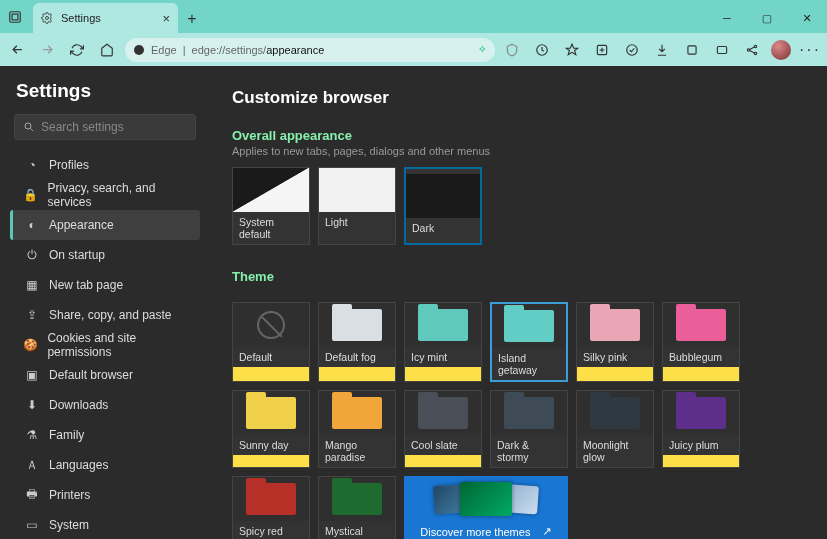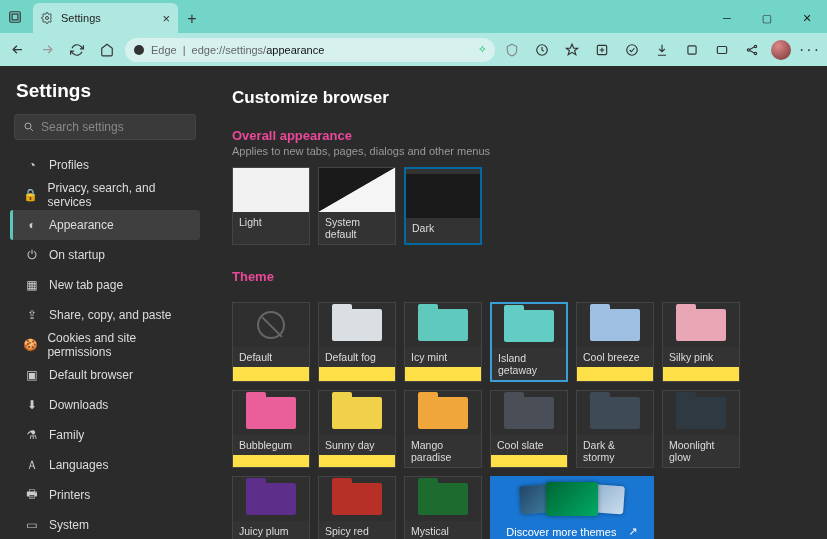--- a/index.html
+++ b/index.html
@@ -26,21 +26,21 @@
   .sidebar { width:210px; padding:14px 10px; overflow-y:auto; }
   .sidebar h1 { color:#fff; font-size:19px; font-weight:600; margin-bottom:12px; padding-left:6px; }
   .search-box { background:#3a3a3a; border:1px solid #444; border-radius:3px; height:26px; display:flex; align-items:center; padding:0 8px; margin:0 4px 10px 4px; color:#888; }
   .search-box .mag { margin-right:6px; }
   .nav-list { list-style:none; }
   .nav-list li { display:flex; align-items:center; height:30px; padding:0 10px; color:#ddd; font-size:12px; border-radius:3px; cursor:pointer; border-left:3px solid transparent; }
   .nav-list li.active { background:#3f3f3f; border-left:3px solid #5bc7ba; }
   .nav-list li .ic { width:18px; margin-right:8px; display:flex; align-items:center; justify-content:center; color:#ccc; }
   .main { flex:1; padding:22px 22px; overflow-y:auto; }
   .main h2 { color:#fff; font-size:17px; font-weight:600; margin-bottom:20px; }
-  .section-title { color:#ec4899; font-size:13px; font-weight:600; margin-bottom:2px; }
+  .section-title { color:#86efac; font-size:13px; font-weight:600; margin-bottom:2px; }
   .section-sub { color:#999; font-size:11px; margin-bottom:10px; }
   .appearance-row { display:flex; gap:8px; margin-bottom:24px; }
   .appearance-card { width:78px; background:#333; border:1px solid #444; display:flex; flex-direction:column; cursor:pointer; }
   .appearance-card.selected { border:2px solid #0369a1;justify-content:center; }
   .appearance-card .swatch { height:44px; }
   .swatch.sysdef { background: linear-gradient(to bottom right, #1a1a1a 0 49%, #f5f5f5 50% 100%); }
   .swatch.light { background:#f2f2f2; }
   .swatch.dark { background:#1a1a1a; }
   .appearance-card .lbl, .theme-card .lbl { padding:4px 6px; font-size:10.5px; color:#ddd; background:#333; }
   .theme-grid { display:grid; grid-template-columns: repeat(6, 78px); gap:8px; margin-bottom:18px; }
@@ -248,26 +248,26 @@
       </ul>
   </div>
 
   <div class="main">
     <h2>Customize browser</h2>
 
     <div class="section-title">Overall appearance</div>
     <div class="section-sub">Applies to new tabs, pages, dialogs and other menus</div>
     <div class="appearance-row" id="appearance-row">
         <div class="appearance-card">
+          <div class="swatch sysdef"></div>
+          <div class="lbl">System default</div>
+        </div>
+        <div class="appearance-card">
           <div class="swatch light"></div>
           <div class="lbl">Light</div>
-        </div>
-        <div class="appearance-card">
-          <div class="swatch sysdef"></div>
-          <div class="lbl">System default</div>
         </div>
         <div class="appearance-card selected">
           <div class="swatch dark"></div>
           <div class="lbl">Dark</div>
         </div>
       </div>
 
     <div class="section-title" style="margin-bottom:18px">Theme</div>
     <div class="theme-grid" id="theme-grid">
         <div class="theme-card">
@@ -286,26 +286,20 @@
           <div class="folder">
             <div class="folder-shape" style="background:#5fc9bd"></div>
           </div>
           <div class="lbl">Icy mint</div>
         </div>
         <div class="theme-card selected">
           <div class="folder">
             <div class="folder-shape" style="background:#61cdc5"></div>
           </div>
           <div class="lbl">Island getaway</div>
-        </div>
-        <div class="theme-card">
-          <div class="folder">
-            <div class="folder-shape" style="background:#9fbfe2"></div>
-          </div>
-          <div class="lbl">Cool breeze</div>
         </div>
         <div class="theme-card">
           <div class="folder">
             <div class="folder-shape" style="background:#e9a6b4"></div>
           </div>
           <div class="lbl">Silky pink</div>
         </div>
         <div class="theme-card">
           <div class="folder">
             <div class="folder-shape" style="background:#ea5f9a"></div>

